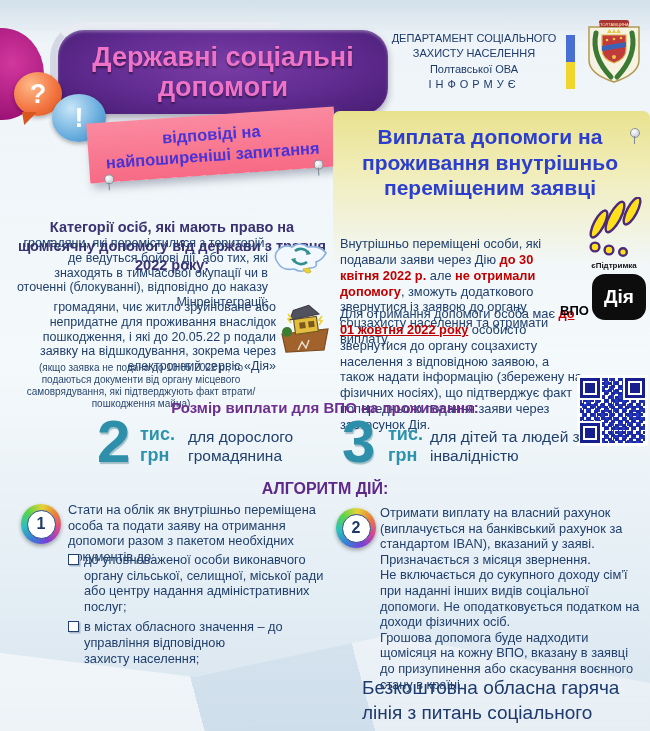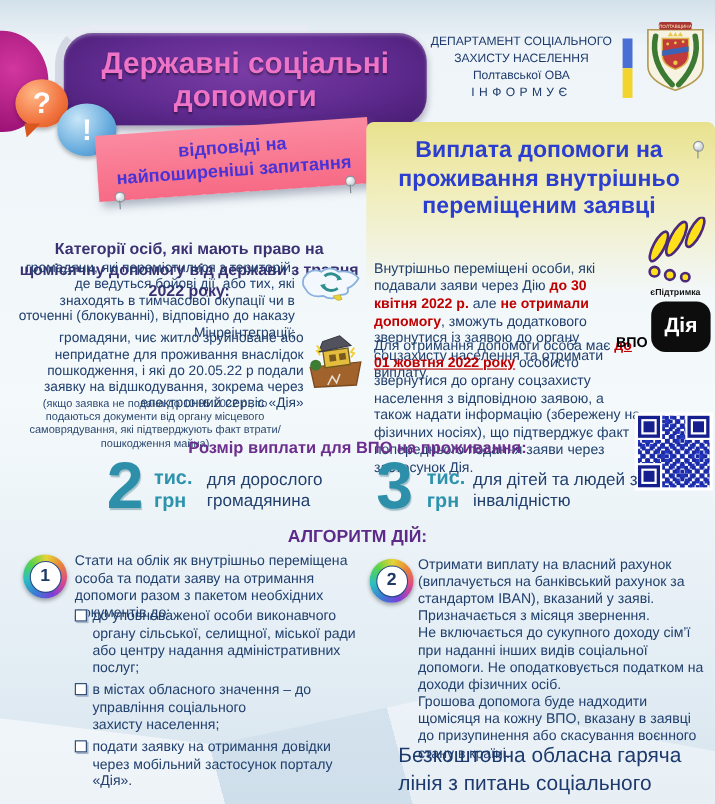--- a/index.html
+++ b/index.html
@@ -267,26 +267,22 @@
     <div class="inner">1</div>
   </div>
   <div class="step1-intro">Стати на облік як внутрішньо переміщена особа та подати заяву на отримання допомоги разом з пакетом необхідних документів до:</div>
   <div class="step1-bullets">
     <div class="bullet">
       <span class="box"></span>
       <span class="btext">до уповноваженої особи виконавчого органу сільської, селищної, міської ради або центру надання адміністративних послуг;</span>
     </div>
     <div class="bullet">
       <span class="box"></span>
-      <span class="btext">в містах обласного значення – до управління соціального
+      <span class="btext">в містах обласного значення – до управління відповідною
 захисту населення;</span>
-    </div>
-    <div class="bullet">
-      <span class="box"></span>
-      <span class="btext">подати заявку на отримання довідки через мобільний застосунок порталу «Дія».</span>
     </div>
   </div>
 
   <div class="step-circle step2-circle">
     <div class="inner">2</div>
   </div>
   <div class="step2-text">
     <div>Отримати виплату на власний рахунок (виплачується на банківський рахунок за стандартом IBAN), вказаний у заяві.</div>
     <div>Призначається з місяця звернення.</div>
     <div>Не включається до сукупного доходу сім’ї при наданні інших видів соціальної допомоги. Не оподатковується податком на доходи фізичних осіб.</div>

